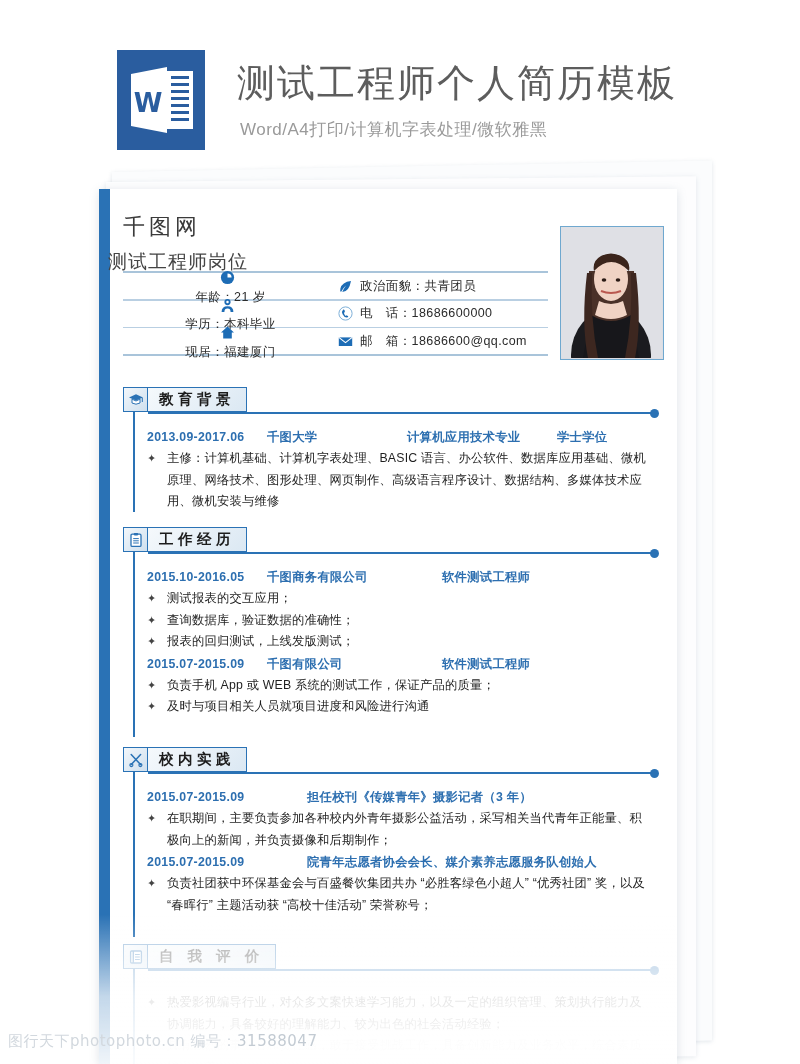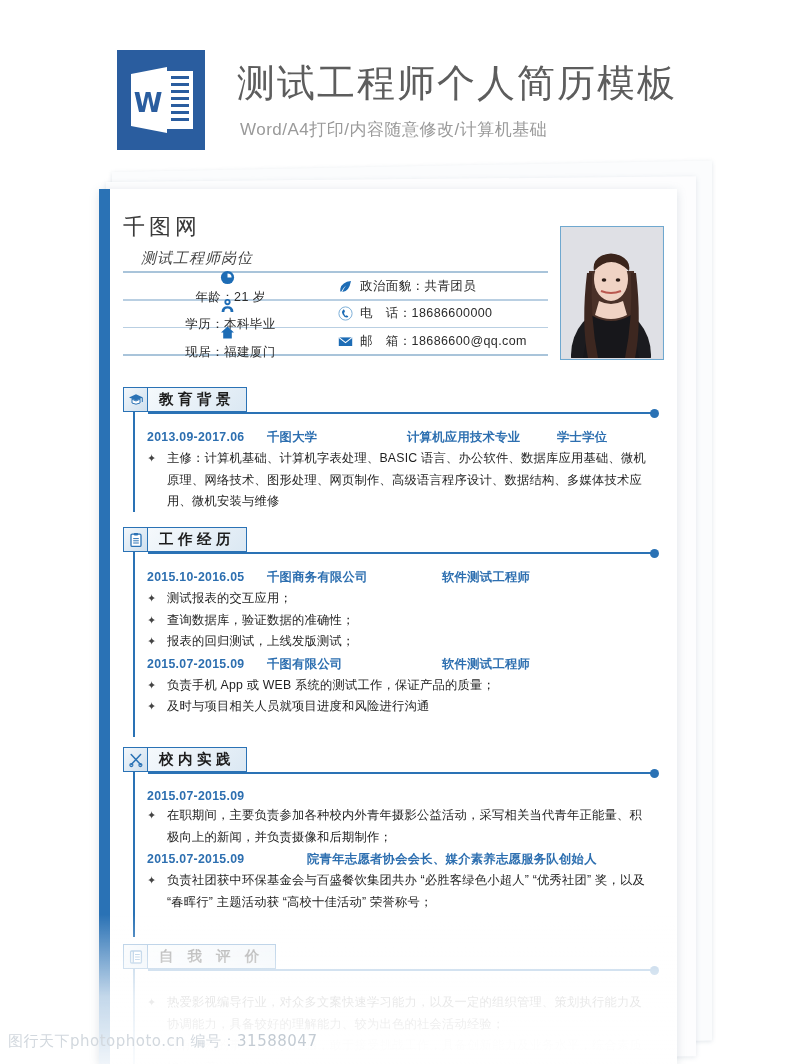--- a/index.html
+++ b/index.html
@@ -58,22 +58,22 @@
     pointer-events:none;z-index:40;
   }
 
   
   .name{
     position:absolute;left:24px;top:23px;
     font-size:22px;color:#3a3a3a;letter-spacing:4px;
     font-family:"DejaVu Serif","Liberation Serif",serif;
   }
   .position{
-    position:absolute;left:42px;top:60px;
-    font-size:15px;color:#444;letter-spacing:1px;font-style:italic;
+    position:absolute;left:9px;top:60px;
+    font-size:19px;color:#444;letter-spacing:1px;
   }
   .info-table{position:absolute;left:24px;top:82px;width:425px;}
   .hr-line{height:1.5px;background:#b9cfe2;width:425px;}
   .hr-line.thick{height:2px;background:#a9c4da;}
   .info-row{
     display:flex;align-items:center;height:26px;
   }
   .info-cell{display:flex;align-items:center;}
   .info-cell.left{width:215px;flex-direction:column;}
   .info-cell.right{width:210px;}
@@ -162,21 +162,21 @@
         <rect x="54" y="47" width="18" height="3"></rect>
         <rect x="54" y="54" width="18" height="3"></rect>
         <rect x="54" y="61" width="18" height="3"></rect>
         <rect x="54" y="68" width="18" height="3"></rect>
       </g>
       <text x="31" y="62" font-family="DejaVu Sans, sans-serif" font-size="26" font-weight="bold" fill="#2a5d9f" text-anchor="middle">W</text>
     </svg>
   </div>
 
   <div class="head-title">测试工程师个人简历模板</div>
-  <div class="head-sub">Word/A4打印/内容随意修改/计算机基础</div>
+  <div class="head-sub">Word/A4打印/计算机字表处理/微软雅黑</div>
 </div>
 
 <div class="paper-back2"></div>
 <div class="paper-back1"></div>
 
 <div class="paper">
   <div class="paper-leftbar"></div>
 
   <div class="name">千图网</div>
   <div class="position">测试工程师岗位</div>
@@ -370,20 +370,21 @@
         <span class="sec-title">校内实践</span>
       </div>
       <div class="sec-rule" style="width:505px;"></div>
       <div class="sec-dot" style="left:527px;"></div>
     </div>
     <div class="sec-spine" style="height:165px;"></div>
     <div class="sec-body" style="top:42px;width:500px;">
 
       <div class="entry-head">
         <span class="e-date" style="width:160px;flex:0 0 160px;">2015.07-2015.09</span>
+        <span class="e-wide">担任校刊《传媒青年》摄影记者（3 年）</span>
       </div>
       <div class="bullet">
         <span class="dia">✦</span>
         <span class="btxt">在职期间，主要负责参加各种校内外青年摄影公益活动，采写相关当代青年正能量、积极向上的新闻，并负责摄像和后期制作；</span>
       </div>
 
       <div class="entry-head" style="margin-top:3px;">
         <span class="e-date" style="width:160px;flex:0 0 160px;">2015.07-2015.09</span>
         <span class="e-wide">院青年志愿者协会会长、媒介素养志愿服务队创始人</span>
       </div>

